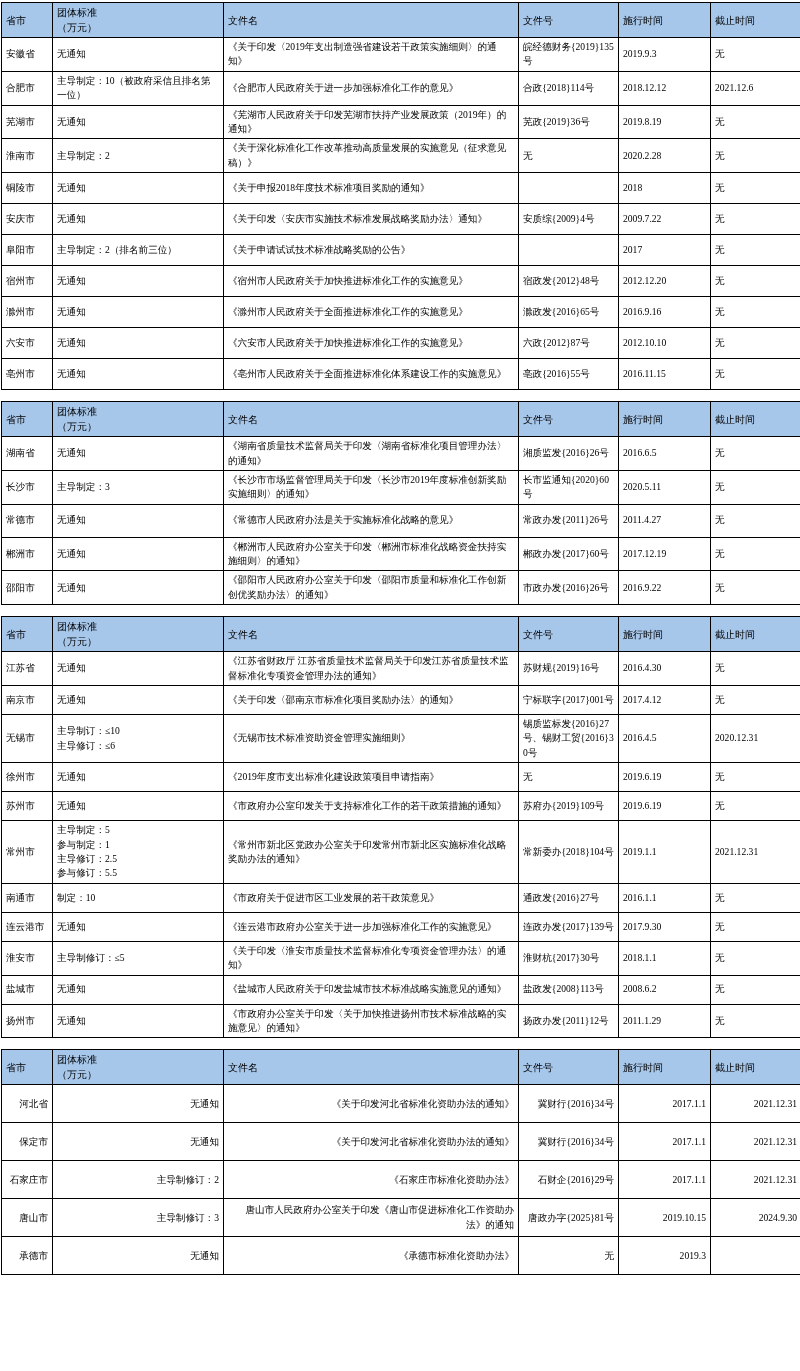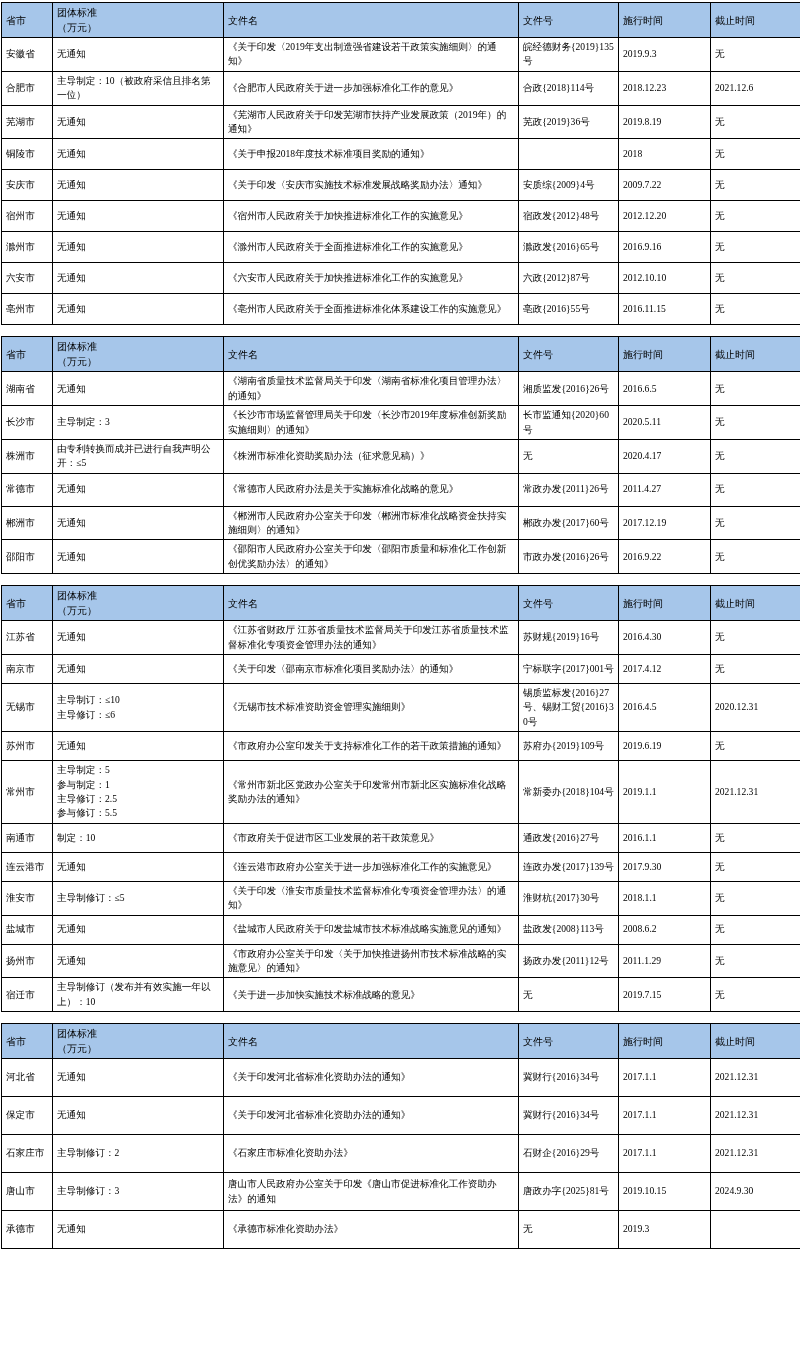--- a/index.html
+++ b/index.html
@@ -35,21 +35,21 @@
   }
   th {
     background: #a6c6ea;
     height: 28px;
     font-size: 10px;
   }
   
   table.t0 td { height: 26px; }
   table.t1 td { height: 28px; }
   table.t2 td { height: 24px; }
-  table.t3 td { height: 33px; }
+  table.t3 td { height: 33px; text-align: right; }
   col.c-city  { width: 51px;  }
   col.c-group { width: 171px; }
   col.c-name  { width: 295px; }
   col.c-no    { width: 100px; }
   col.c-start { width: 92px;  }
   col.c-end   { width: 91px;  }
 </style>
 </head>
 <body>
 
@@ -81,45 +81,61 @@
           <td>《关于印发〈2019年支出制造强省建设若干政策实施细则〉的通知》</td>
           <td>皖经德财务{2019}135号</td>
           <td>2019.9.3</td>
           <td>无</td>
         </tr>
         <tr>
           <td>合肥市</td>
           <td>主导制定：10（被政府采信且排名第一位）</td>
           <td>《合肥市人民政府关于进一步加强标准化工作的意见》</td>
           <td>合政{2018}114号</td>
-          <td>2018.12.23</td>
+          <td>2018.12.12</td>
           <td>2021.12.6</td>
         </tr>
         <tr>
           <td>芜湖市</td>
           <td>无通知</td>
           <td>《芜湖市人民政府关于印发芜湖市扶持产业发展政策（2019年）的通知》</td>
           <td>芜政{2019}36号</td>
           <td>2019.8.19</td>
           <td>无</td>
         </tr>
         <tr>
+          <td>淮南市</td>
+          <td>主导制定：2</td>
+          <td>《关于深化标准化工作改革推动高质量发展的实施意见（征求意见稿）》</td>
+          <td>无</td>
+          <td>2020.2.28</td>
+          <td>无</td>
+        </tr>
+        <tr>
           <td>铜陵市</td>
           <td>无通知</td>
           <td>《关于申报2018年度技术标准项目奖励的通知》</td>
           <td></td>
           <td>2018</td>
           <td>无</td>
         </tr>
         <tr>
           <td>安庆市</td>
           <td>无通知</td>
           <td>《关于印发〈安庆市实施技术标准发展战略奖励办法〉通知》</td>
           <td>安质综{2009}4号</td>
           <td>2009.7.22</td>
+          <td>无</td>
+        </tr>
+        <tr>
+          <td>阜阳市</td>
+          <td>主导制定：2（排名前三位）</td>
+          <td>《关于申请试试技术标准战略奖励的公告》</td>
+          <td></td>
+          <td>2017</td>
           <td>无</td>
         </tr>
         <tr>
           <td>宿州市</td>
           <td>无通知</td>
           <td>《宿州市人民政府关于加快推进标准化工作的实施意见》</td>
           <td>宿政发{2012}48号</td>
           <td>2012.12.20</td>
           <td>无</td>
         </tr>
@@ -181,28 +197,20 @@
         </tr>
         <tr>
           <td>长沙市</td>
           <td>主导制定：3</td>
           <td>《长沙市市场监督管理局关于印发〈长沙市2019年度标准创新奖励实施细则〉的通知》</td>
           <td>长市监通知{2020}60号</td>
           <td>2020.5.11</td>
           <td>无</td>
         </tr>
         <tr>
-          <td>株洲市</td>
-          <td>由专利转换而成并已进行自我声明公开：≤5</td>
-          <td>《株洲市标准化资助奖励办法（征求意见稿）》</td>
-          <td>无</td>
-          <td>2020.4.17</td>
-          <td>无</td>
-        </tr>
-        <tr>
           <td>常德市</td>
           <td>无通知</td>
           <td>《常德市人民政府办法是关于实施标准化战略的意见》</td>
           <td>常政办发{2011}26号</td>
           <td>2011.4.27</td>
           <td>无</td>
         </tr>
         <tr>
           <td>郴洲市</td>
           <td>无通知</td>
@@ -262,20 +270,28 @@
         <tr>
           <td>无锡市</td>
           <td>主导制订：≤10
 主导修订：≤6</td>
           <td>《无锡市技术标准资助资金管理实施细则》</td>
           <td>锡质监标发{2016}27号、锡财工贸{2016}30号</td>
           <td>2016.4.5</td>
           <td>2020.12.31</td>
         </tr>
         <tr>
+          <td>徐州市</td>
+          <td>无通知</td>
+          <td>《2019年度市支出标准化建设政策项目申请指南》</td>
+          <td>无</td>
+          <td>2019.6.19</td>
+          <td>无</td>
+        </tr>
+        <tr>
           <td>苏州市</td>
           <td>无通知</td>
           <td>《市政府办公室印发关于支持标准化工作的若干政策措施的通知》</td>
           <td>苏府办{2019}109号</td>
           <td>2019.6.19</td>
           <td>无</td>
         </tr>
         <tr>
           <td>常州市</td>
           <td>主导制定：5
@@ -318,28 +334,20 @@
           <td>盐政发{2008}113号</td>
           <td>2008.6.2</td>
           <td>无</td>
         </tr>
         <tr>
           <td>扬州市</td>
           <td>无通知</td>
           <td>《市政府办公室关于印发〈关于加快推进扬州市技术标准战略的实施意见〉的通知》</td>
           <td>扬政办发{2011}12号</td>
           <td>2011.1.29</td>
-          <td>无</td>
-        </tr>
-        <tr>
-          <td>宿迁市</td>
-          <td>主导制修订（发布并有效实施一年以上）：10</td>
-          <td>《关于进一步加快实施技术标准战略的意见》</td>
-          <td>无</td>
-          <td>2019.7.15</td>
           <td>无</td>
         </tr>
       </tbody>
     </table>
 
   <table class="policy t3">
     <colgroup>
       <col class="c-city">
         <col class="c-group">
         <col class="c-name">

